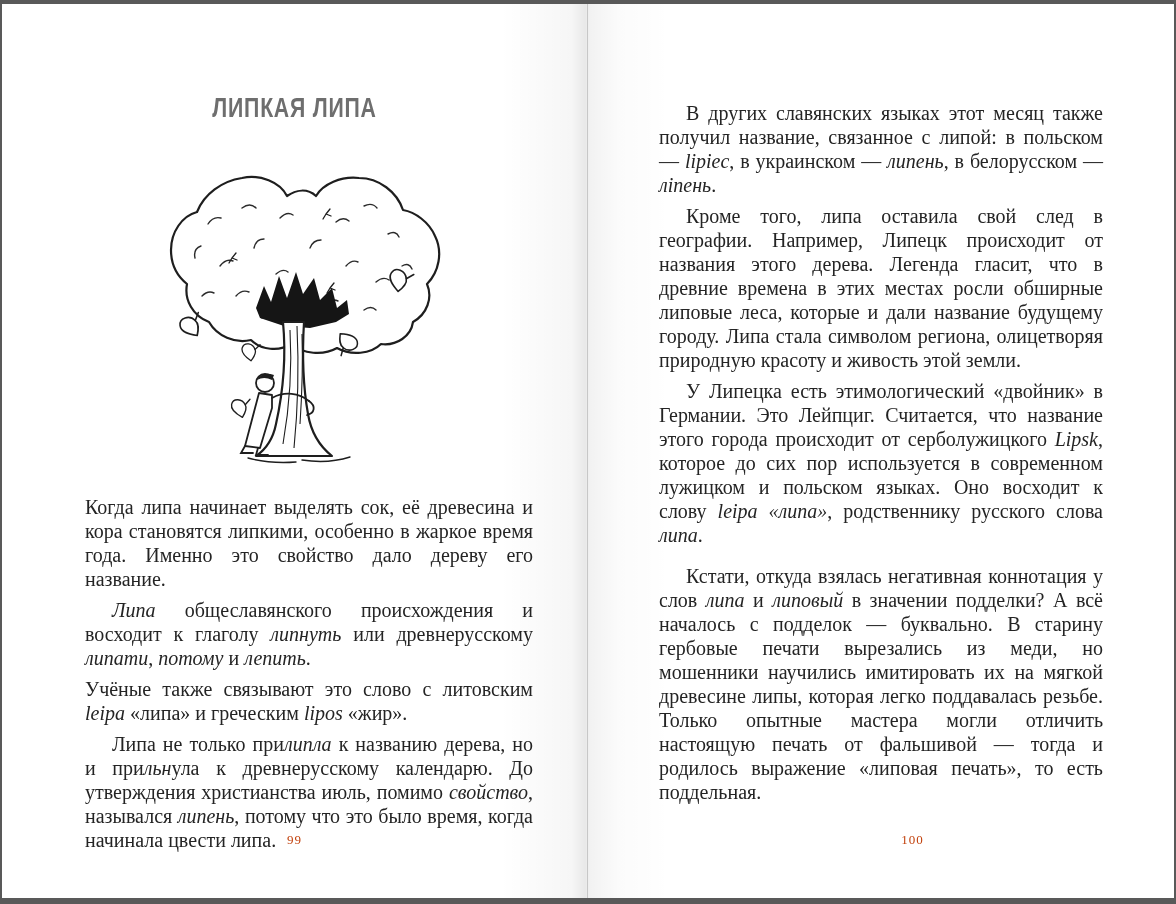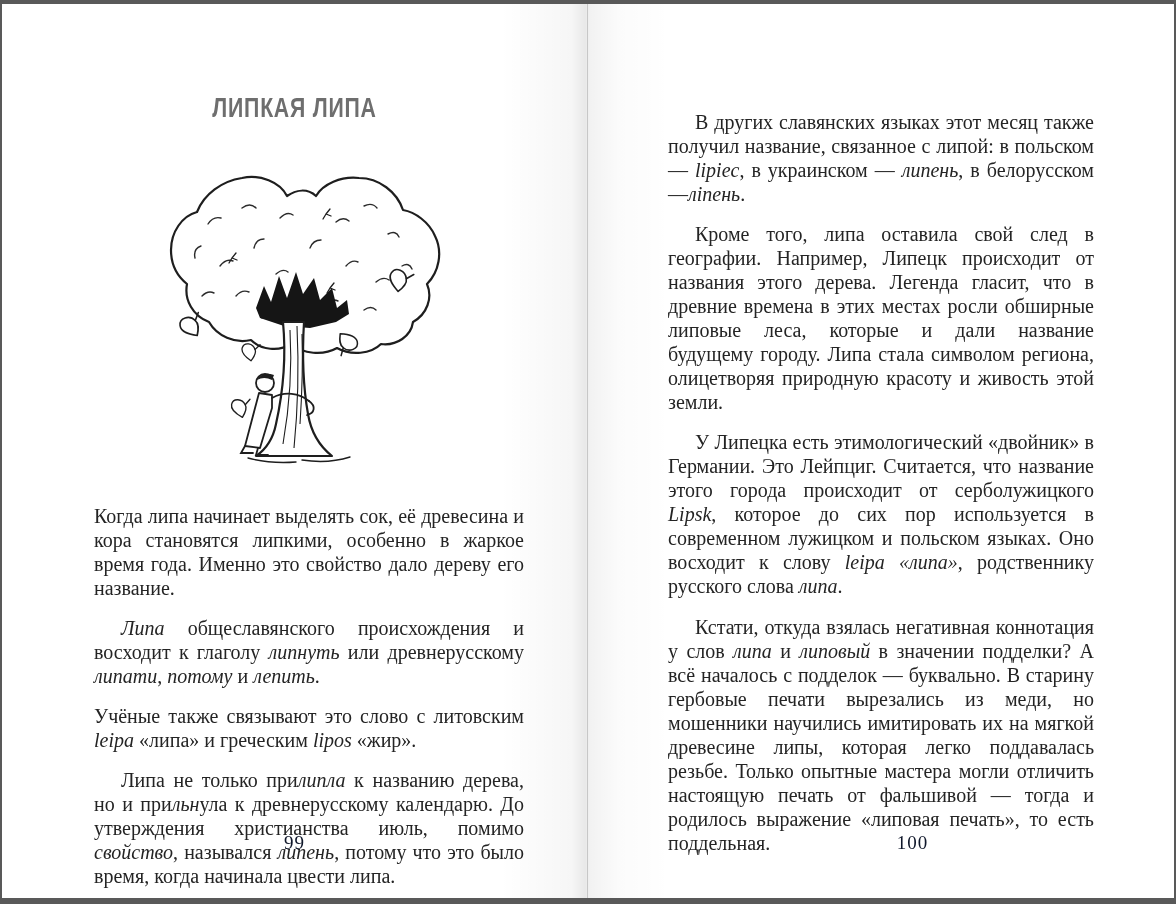--- a/index.html
+++ b/index.html
@@ -47,30 +47,30 @@
   }
   .text-block{
     position:absolute;
     font-size:20px;
     line-height:24px;
     color:#242424;
     text-align:justify;
     hyphens:auto;
     -webkit-hyphens:auto;
   }
-  .text-block p{margin:16px;}
+  .text-block p{margin:7px;}
   .text-block p.indent{text-indent:27px;}
   .text-block p.gap{margin-top:17px;}
   .text-block i{font-style:italic;}
   .left-text{ left:76px; top:484px; width:462px; }
   .right-text{ left:650px; top:90px; width:458px; }
   .page-num{
     position:absolute; top:828px;
-    font-size:19px;
-    color:#0f172a;
+    font-size:13px;
+    color:#c2410c;
     text-align:center;
     letter-spacing:1px;
   }
   .page-num.left{ left:0; width:585px; }
   .page-num.right{ left:585px; width:587px;padding-left:32px; }
 </style>
 </head>
 <body>
 
 <div class="spread">

